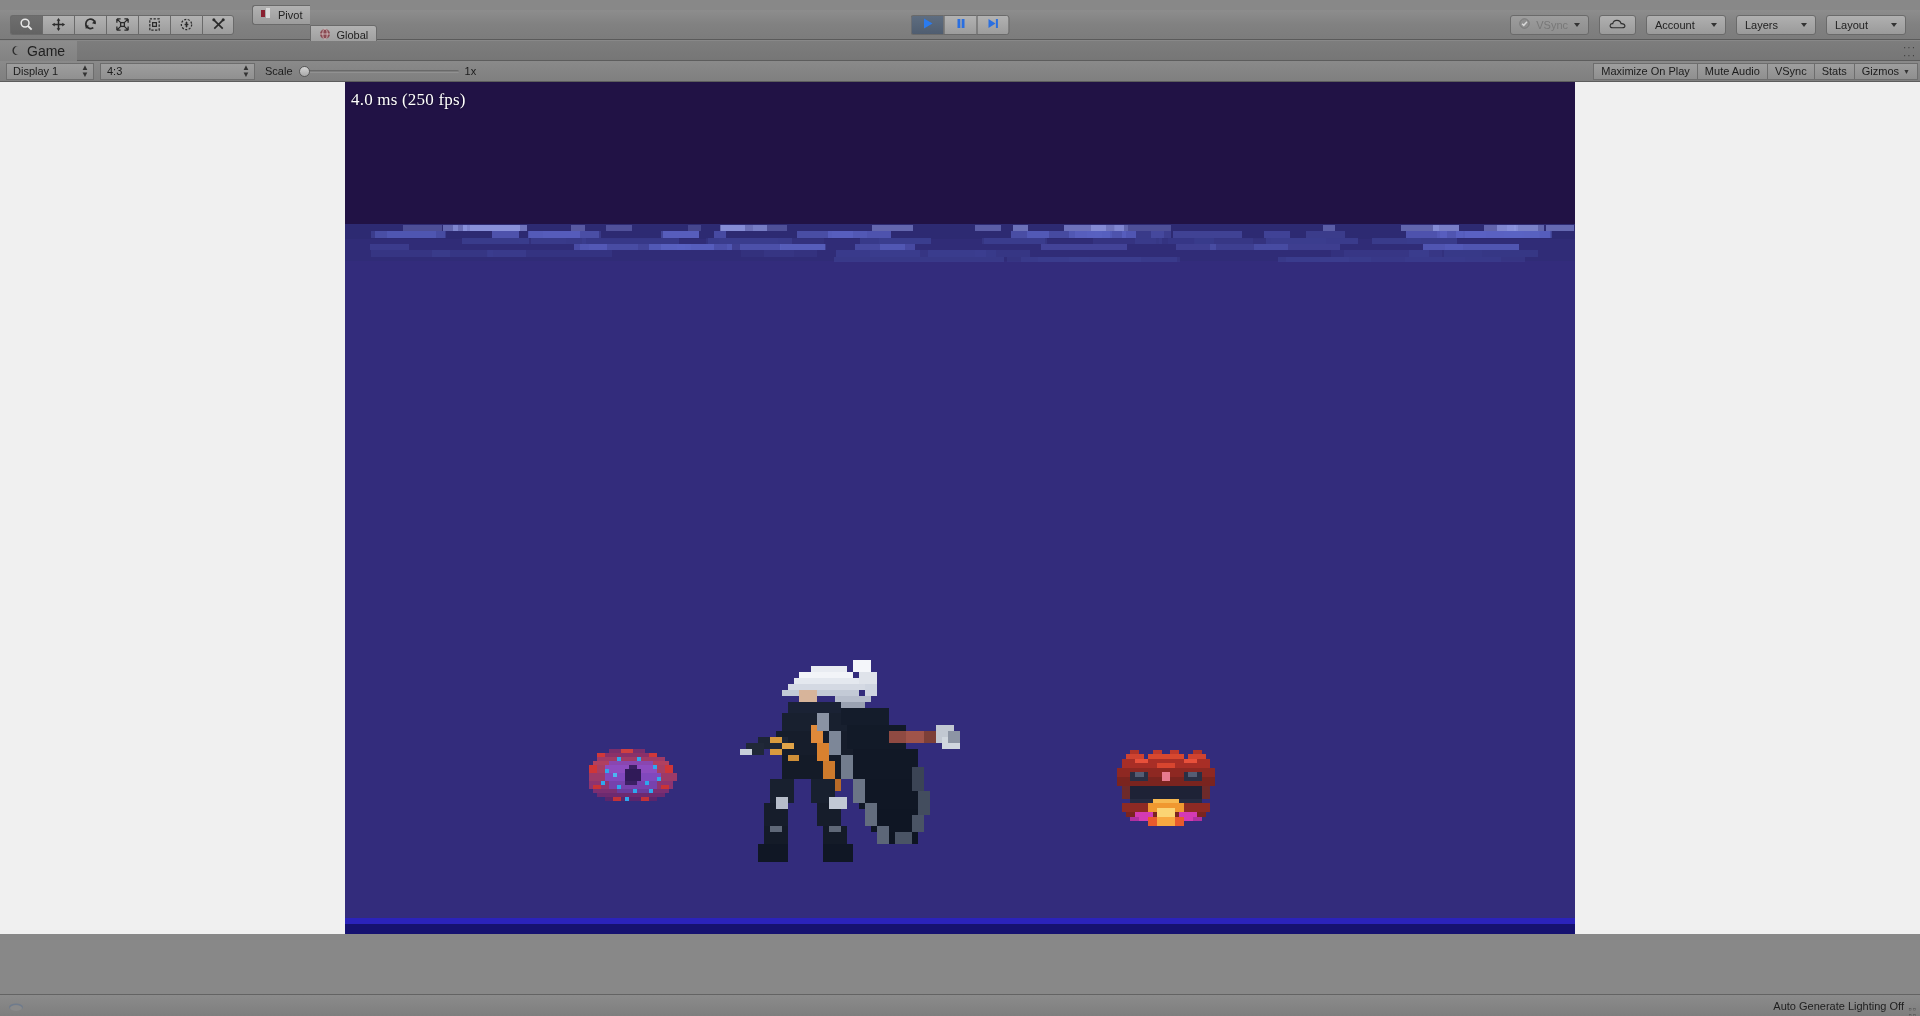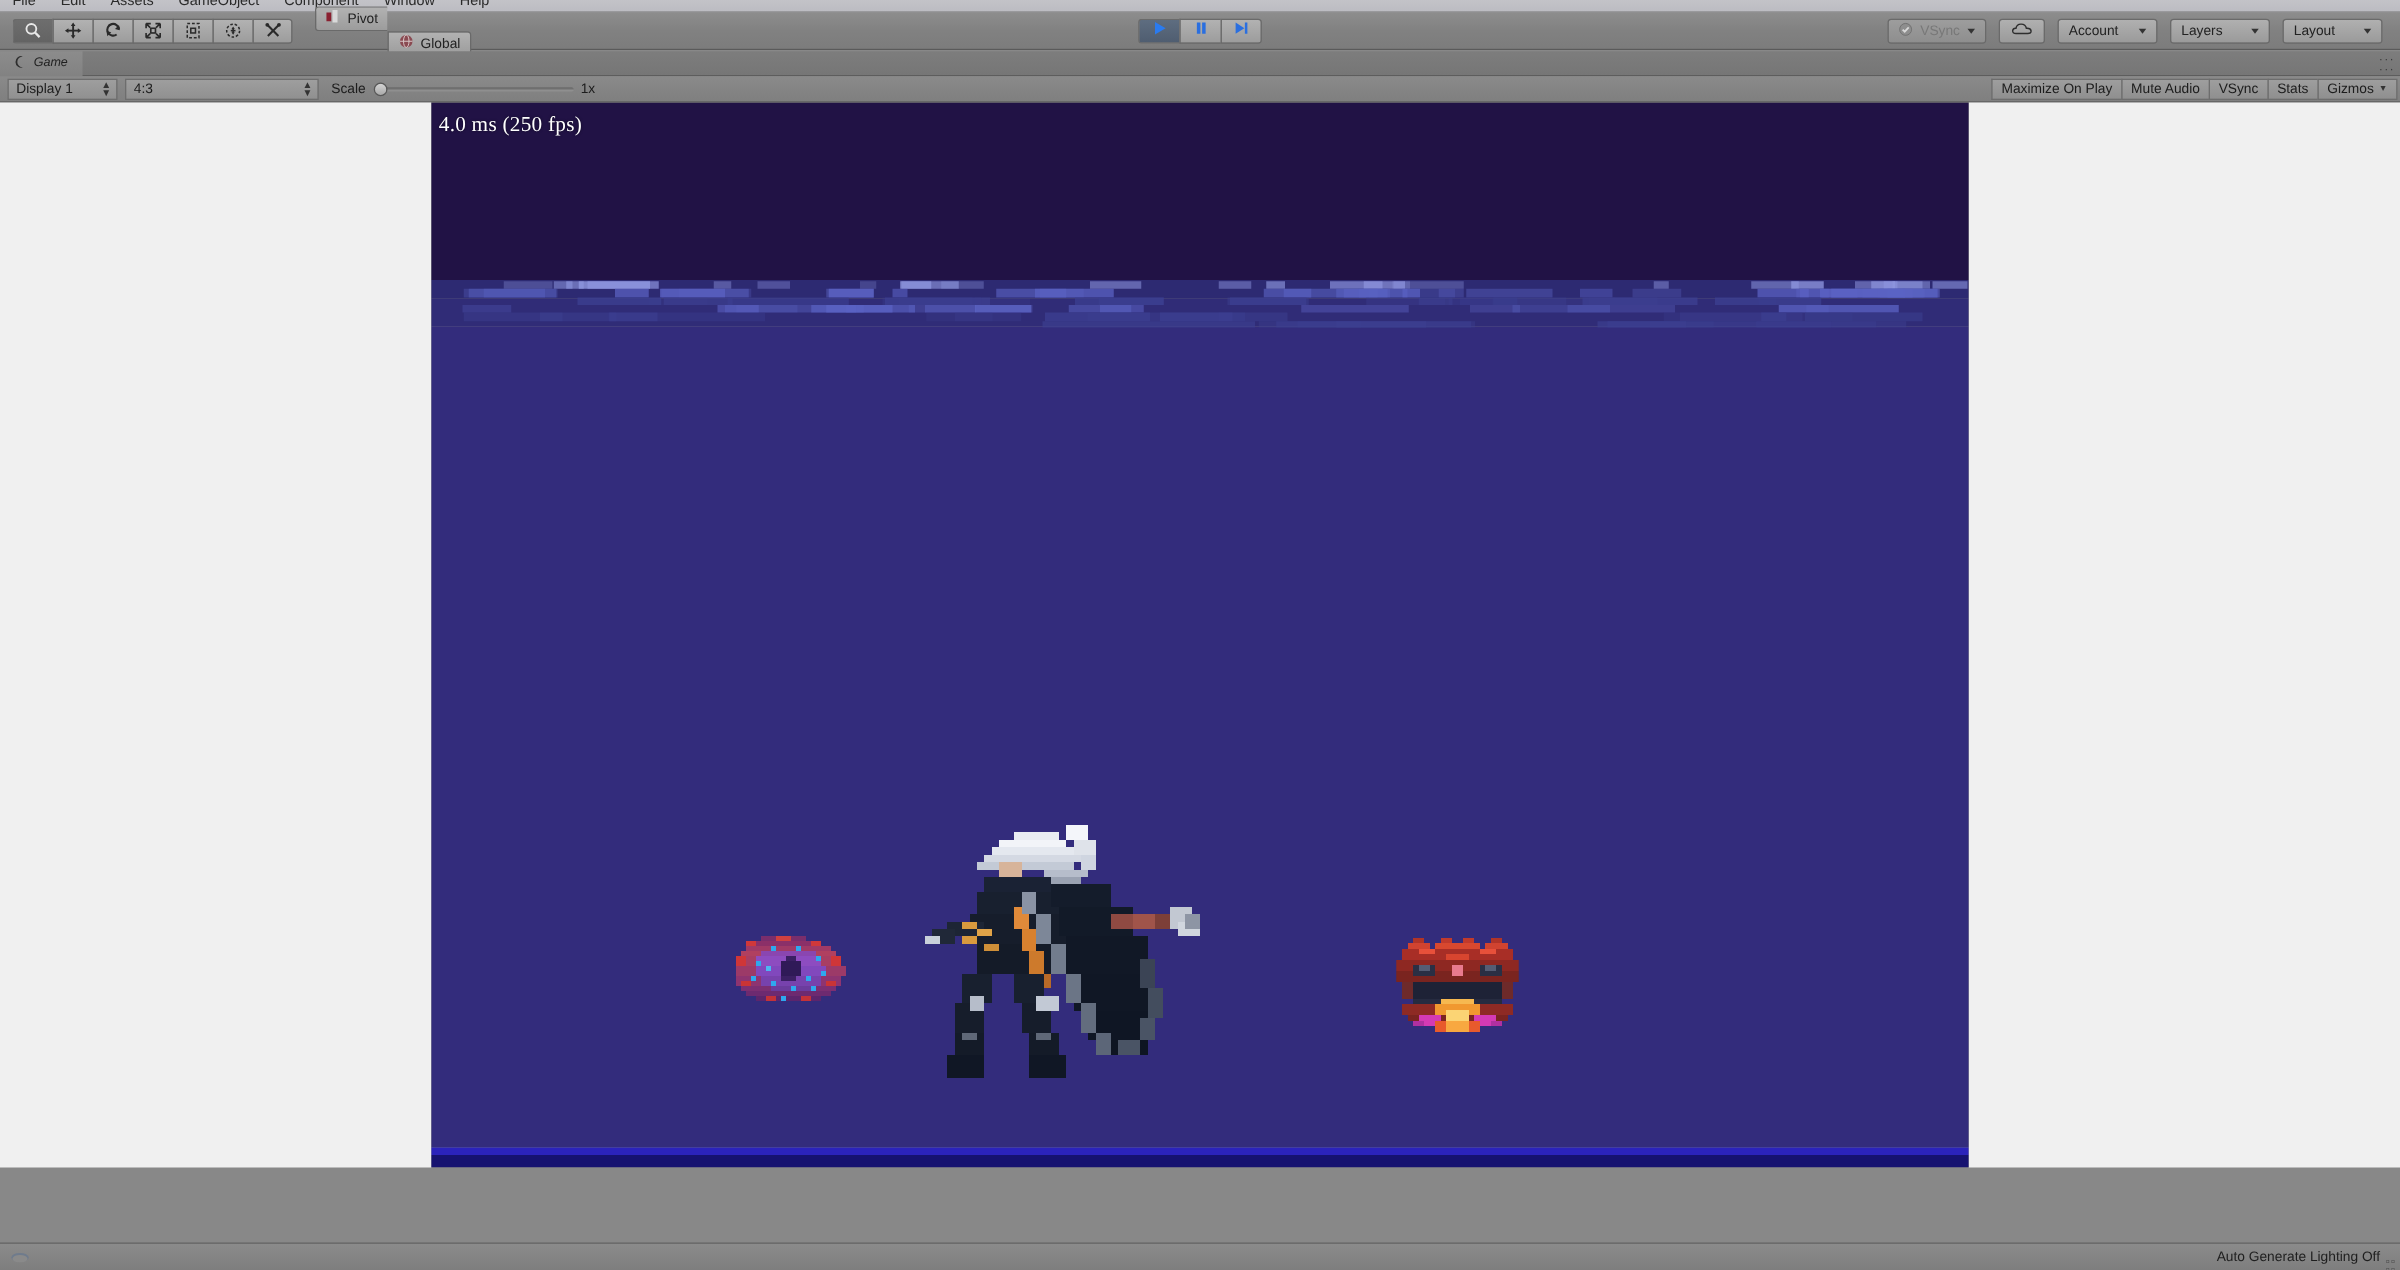--- a/index.html
+++ b/index.html
@@ -100,24 +100,23 @@
   
   .tabrow {
     position:absolute; top:41px; left:0; width:1920px; height:20px;
     background: linear-gradient(to bottom,#7d7d7d,#767676);
     border-bottom:1px solid #5d5d5d;
     display:flex; align-items:center;
   }
   .tab {
     display:flex; align-items:center; gap:6px;
     height:20px; padding:0 12px 0 10px;
-    font-size:10px; color:#1f1f1f;
+    font-size:14px; color:#1f1f1f;
     background: linear-gradient(to bottom,#8c8c8c,#828282);
     cursor:default;
-    font-style:italic;
   }
   .tab-dots {
     position:absolute; right:4px; top:3px;
     font-size:10px; color:#3c3c3c; letter-spacing:1px; line-height:8px;
   }
 
   
   .gtoolbar {
     position:absolute; top:61px; left:0; width:1920px; height:21px;
     background: linear-gradient(to bottom,#8a8a8a,#7f7f7f);
@@ -204,31 +203,20 @@
   .resize-grip {
     position:absolute; right:3px; top:11px;
     color:#4a4a4a; font-size:9px; line-height:6px; letter-spacing:1px;
   }
 </style>
 </head>
 <body>
 
 <div id="app">
 
-  <div class="menubar">
-    <div class="menubar-inner" id="menubar-inner">
-        <div class="menu-item">File</div>
-        <div class="menu-item">Edit</div>
-        <div class="menu-item">Assets</div>
-        <div class="menu-item">GameObject</div>
-        <div class="menu-item">Component</div>
-        <div class="menu-item">Window</div>
-        <div class="menu-item">Help</div>
-      </div>
-  </div>
 
   <div class="toolbar">
 
     <div class="tool-group">
       <div class="tool-btn active">
         <span>
           <svg width="15" height="15" viewBox="0 0 16 16">
             <circle cx="6.5" cy="6.5" r="4.2" fill="none" stroke="#e8e8e8" stroke-width="1.6"></circle>
             <line x1="9.6" y1="9.6" x2="13.5" y2="13.5" stroke="#e8e8e8" stroke-width="2"></line>
           </svg>

